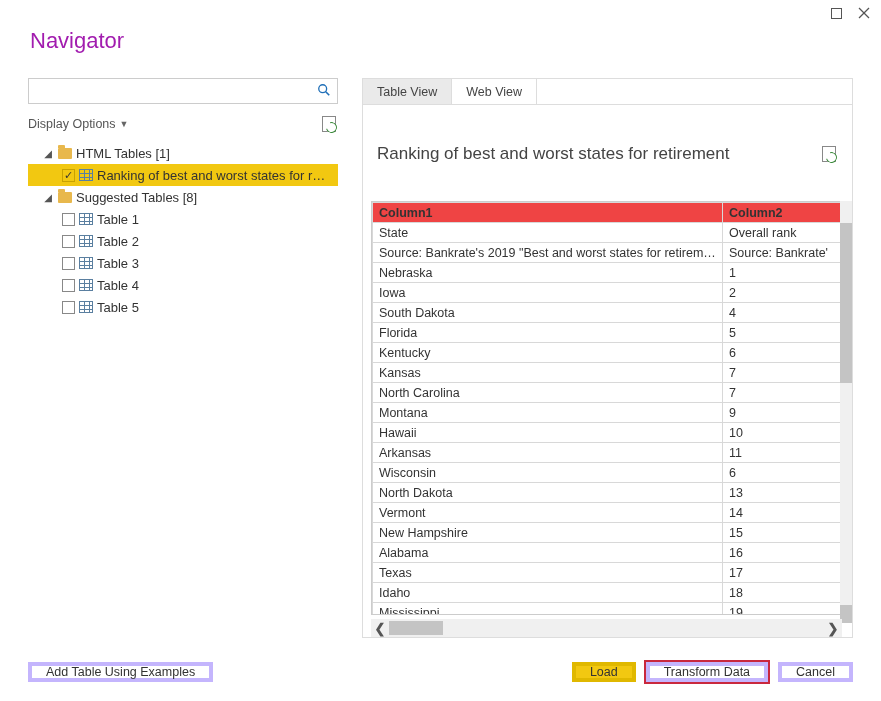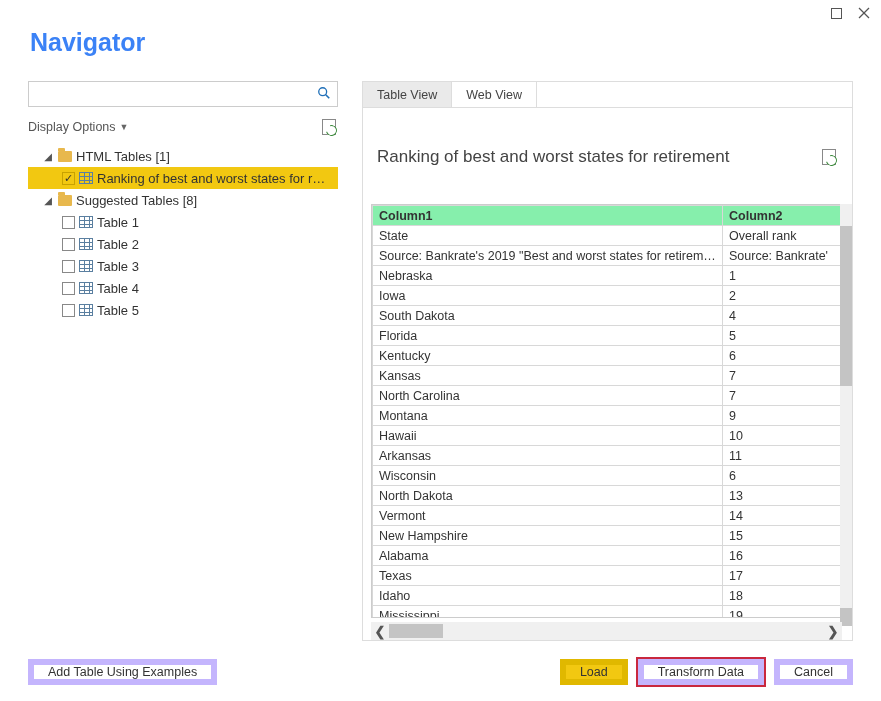--- a/index.html
+++ b/index.html
@@ -25,23 +25,23 @@
     width: 14px; height: 14px;
     color: #555;
     display:flex; align-items:center; justify-content:center;
     font-size: 14px;
     cursor: pointer;
   }
   .header {
     padding: 2px 30px 10px 30px;
   }
   .header h1 {
-    font-size: 25px;
-    font-weight: 700;
-    color: #3b82f6;
+    font-size: 22px;
+    font-weight: 400;
+    color: #a21caf;
     margin: 0 0 14px 0;
   }
   .content {
     display: flex;
     padding: 0 28px;
     gap: 24px;
     height: 570px;
   }
   .left {
     width: 310px;
@@ -235,41 +235,41 @@
   table.grid th, table.grid td {
     border: 1px solid #d8d8d8;
     padding: 2px 6px;
     text-align: left;
     height: 20px;
     white-space: nowrap;
     overflow: hidden;
     text-overflow: ellipsis;
   }
   table.grid th {
-    background:#86efac;
+    background:#ef4444;
     font-weight: 600;
     color:#333;
   }
   .col1 { width: 350px; max-width:350px; }
   .col2 { width: 120px; max-width:120px; }
 
   .footer {
     position:absolute;
     left:0; right:0; bottom:0;
     height: 58px;
     display:flex;
     align-items:center;
     padding: 0 28px;
   }
   .footer .left-btns { }
   .footer .right-btns { margin-left:auto; display:flex; gap:10px; }
   .btn {
-    border: 6px solid #c4b5fd;
+    border: 4px solid #c4b5fd;
     background:#fff;
-    height: 26px;
+    height: 20px;
     padding: 0 14px;
     font-size: 12.5px;
     display:flex; align-items:center;
     cursor:pointer;
     color:#333;
   }
   .btn.primary {
     background:#f2c811;
     border-color:#e0b800;
   }

